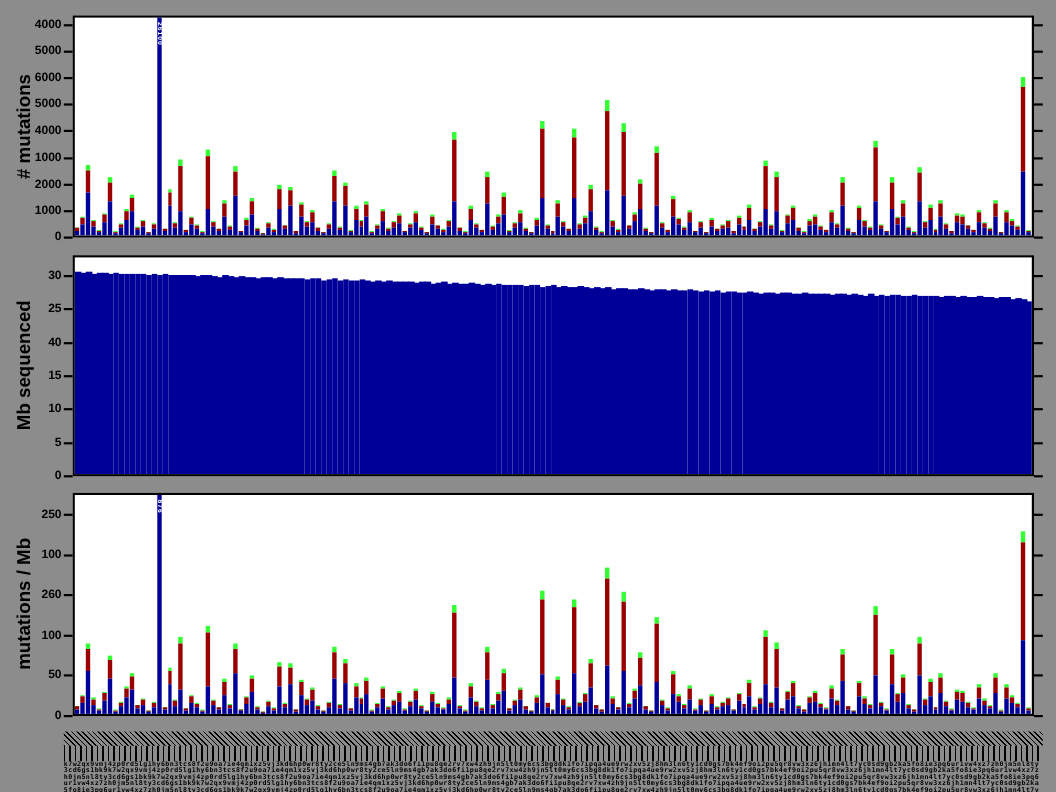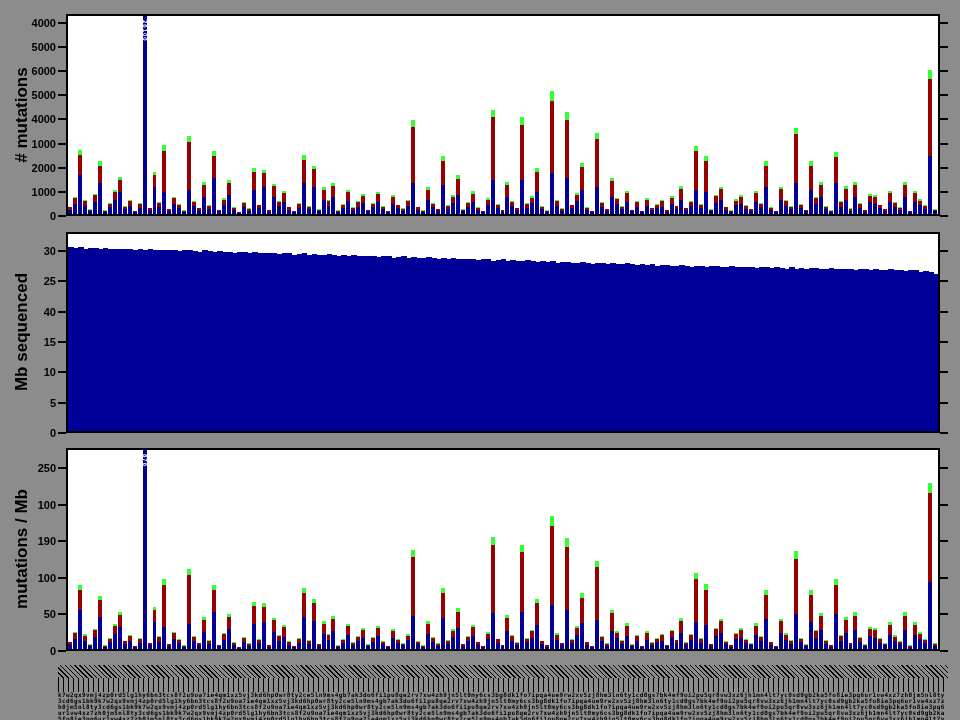--- a/index.html
+++ b/index.html
@@ -2025,21 +2025,21 @@
       <div class="ytick" style="left: 872px; top: 200px;"></div>
       <div class="yticklab" style="left: -56px; top: 201px;">0</div>
       <div class="ytick" style="left: -10px; top: 163.419px;"></div>
       <div class="ytick" style="left: 872px; top: 163.419px;"></div>
       <div class="yticklab" style="left: -56px; top: 164.419px;">50</div>
       <div class="ytick" style="left: -10px; top: 126.838px;"></div>
       <div class="ytick" style="left: 872px; top: 126.838px;"></div>
       <div class="yticklab" style="left: -56px; top: 127.838px;">100</div>
       <div class="ytick" style="left: -10px; top: 90.2574px;"></div>
       <div class="ytick" style="left: 872px; top: 90.2574px;"></div>
-      <div class="yticklab" style="left: -56px; top: 91.2574px;">190</div>
+      <div class="yticklab" style="left: -56px; top: 91.2574px;">260</div>
       <div class="ytick" style="left: -10px; top: 53.6765px;"></div>
       <div class="ytick" style="left: 872px; top: 53.6765px;"></div>
       <div class="yticklab" style="left: -56px; top: 54.6765px;">100</div>
       <div class="ytick" style="left: -10px; top: 17.0956px;"></div>
       <div class="ytick" style="left: 872px; top: 17.0956px;"></div>
       <div class="yticklab" style="left: -56px; top: 18.0956px;">250</div>
     </div>
   <div class="ylab" style="left:22px;top:549px;">mutations / Mb</div>
 
   <div class="xband">

